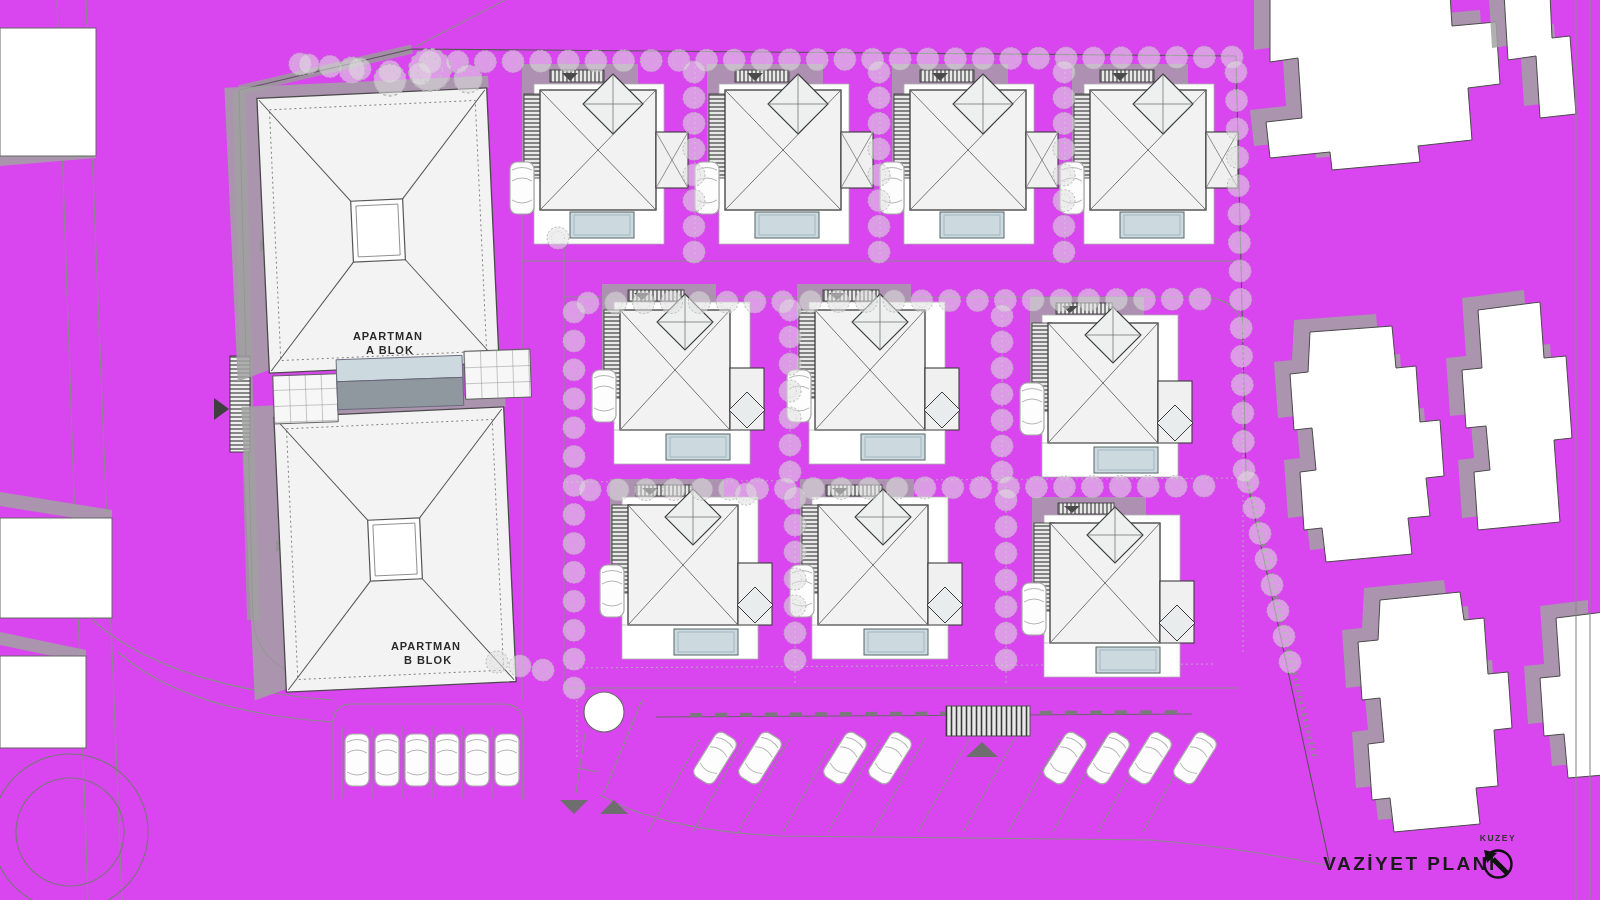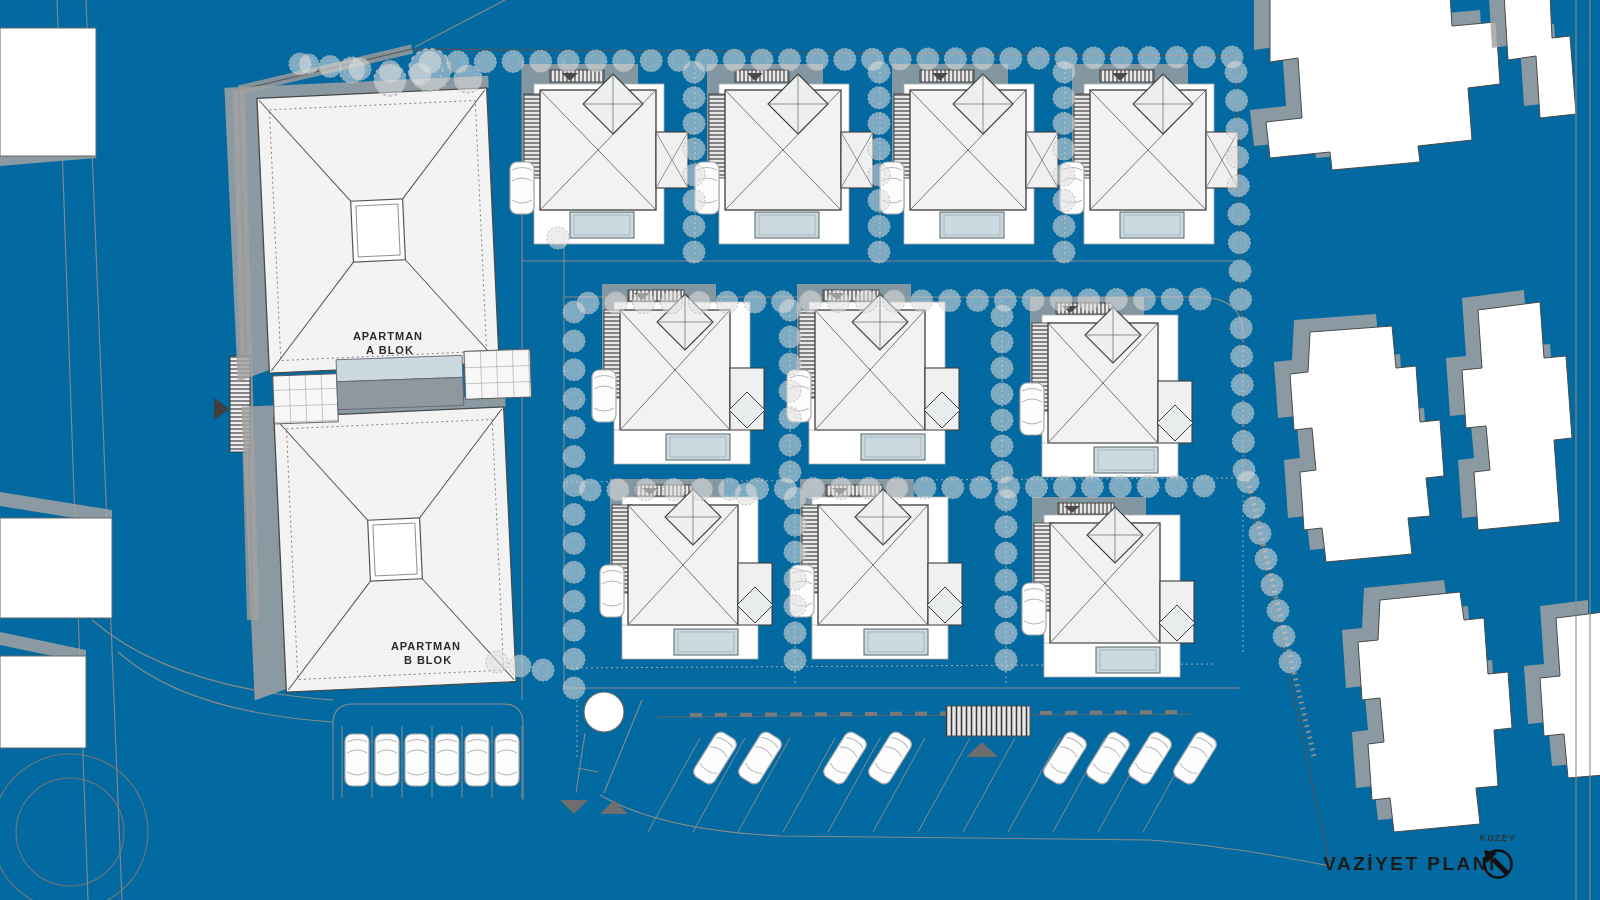--- a/index.html
+++ b/index.html
@@ -1,16 +1,16 @@
 <!DOCTYPE html>
 <html><head>
 <meta charset="utf-8">
 <style>
   html,body{margin:0;padding:0;background:#ffffff;}
-  .canvas-wrap{width:1600px;height:900px;overflow:hidden;background:#0369a1;}
+  .canvas-wrap{width:1600px;height:900px;overflow:hidden;background:#d946ef;}
   svg{display:block;}
   text{font-family:"Liberation Sans",sans-serif;fill:#222;}
   .apt-label{font-size:11px;font-weight:bold;letter-spacing:1px;fill:#2a2a2a;}
   .plan-title{font-size:19px;font-weight:bold;letter-spacing:2.5px;fill:#1b1b1b;}
   .north-label{font-size:8.5px;font-weight:bold;letter-spacing:1.5px;fill:#333;}
   .thin{stroke:#8a8a8a;stroke-width:1.1;fill:none;}
   .bline{stroke:#555;stroke-width:1.1;fill:none;}
   .dot{stroke:#b3b3b3;stroke-width:0.9;fill:none;stroke-dasharray:2 3;}
 </style>
 </head>

